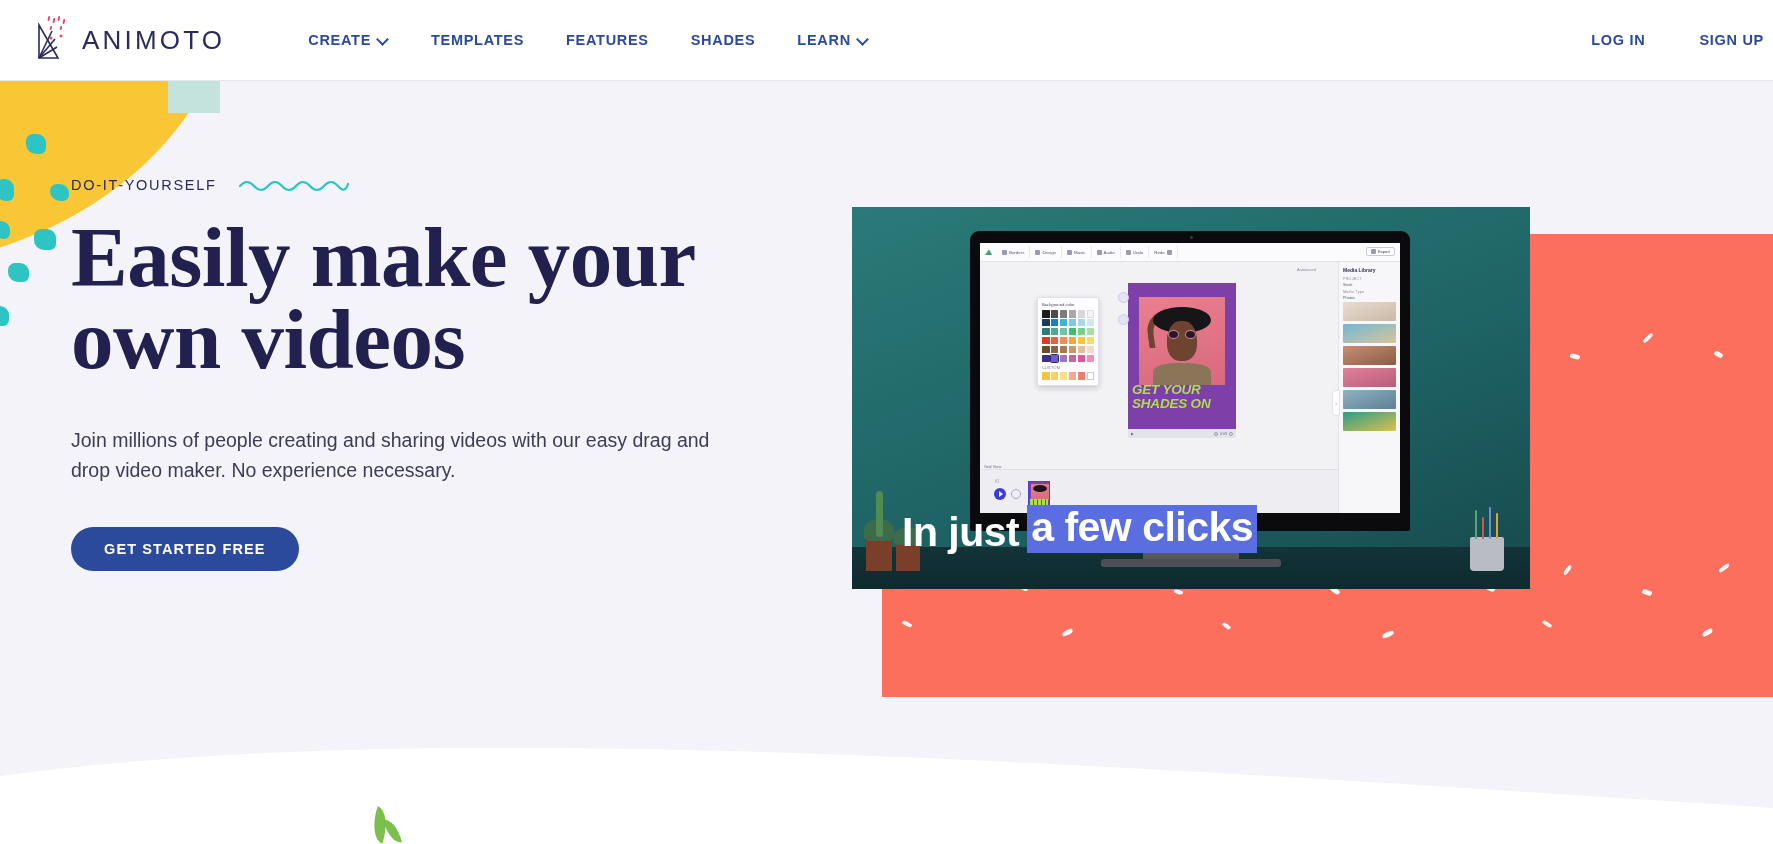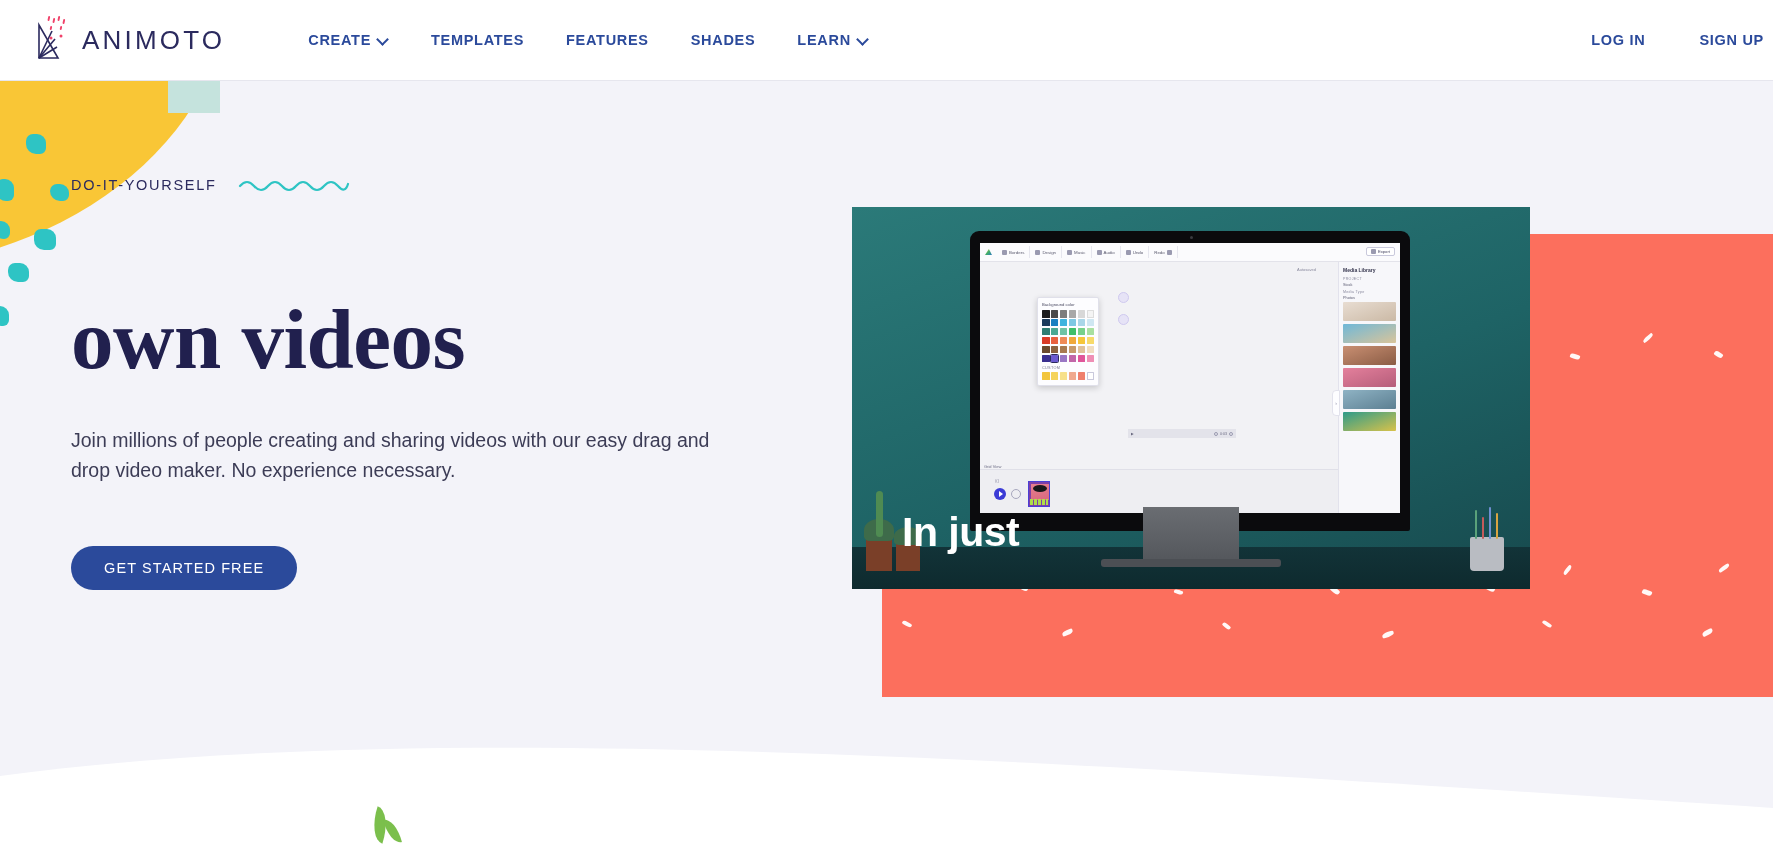--- a/index.html
+++ b/index.html
@@ -171,25 +171,24 @@
     display: inline-flex;
     align-items: center;
     justify-content: center;
     height: 44px;
     padding: 0 33px;
     border: none;
     border-radius: 22px;
     background: #2b4a9b;
     color: #ffffff;
     font-size: 14.5px;
-    font-weight: normal;
+    font-weight: bold;
     letter-spacing: 1.1px;
     cursor: pointer;
     font-family: "Liberation Sans", sans-serif;
-    margin-top: 19px;
   }
 
   
   .media-zone {
     position: absolute;
     left: 852px; top: 126px;
     width: 921px; height: 500px;
   }
   .coral-band {
     position: absolute;
@@ -653,21 +652,21 @@
     <div class="hero-inner">
 
       <div class="eyebrow-row">
         <span class="eyebrow">DO-IT-YOURSELF</span>
         <svg class="squiggle" width="112" height="14" viewBox="0 0 112 14">
           <path d="M2 8 Q 9 0 16 8 T 30 8 T 44 8 T 58 8 T 72 8 T 86 8 T 100 8 T 110 6" fill="none" stroke="#2ec4c4" stroke-width="2.2" stroke-linecap="round"></path>
         </svg>
       </div>
 
       <h1 class="hero-title">
-        <br>
+        <span>Easily make your</span><br>
         <span>own videos</span>
       </h1>
 
       <p class="hero-sub">Join millions of people creating and sharing videos with our easy drag and drop video maker. No experience necessary.</p>
 
       <button class="cta-btn">GET STARTED FREE</button>
     </div>
 
     <div class="media-zone">
 
@@ -751,20 +750,36 @@
                 <span class="ed-icon"></span>
               </div>
               <div class="ed-export">
                 <span class="ed-icon"></span>
                 <span>Export</span>
               </div>
             </div>
 
             <div class="ed-autosave">Autosaved</div>
 
+            <div class="poster">
+              <div class="poster-photo">
+                <div class="ph-arm"></div>
+                <div class="ph-hat"></div>
+                <div class="ph-face"></div>
+                <div class="ph-glass">
+                    <i></i>
+                    <i></i>
+                  </div>
+                <div class="ph-body"></div>
+              </div>
+              <div class="poster-text">
+                <span>GET YOUR</span><br>
+                <span>SHADES ON</span>
+              </div>
+            </div>
 
             <div class="handle h1"></div>
             <div class="handle h2"></div>
 
             <div class="canvas-bar">
               <span>▶</span>
               <span class="spacer"></span>
               <span class="cb-dot"></span>
               <span style="margin-left:2px;">0:03</span>
               <span class="cb-dot"></span>
@@ -854,20 +869,21 @@
               </div>
             </div>
 
           </div>
         </div>
         <div class="monitor-stand"></div>
         <div class="monitor-base"></div>
 
         <div class="caption">
           <span>In just</span>
+          <span class="hl">a few clicks</span>
         </div>
       </div>
     </div>
 
     <div class="leaf" style="left:372px; bottom:2px; width:16px; height:34px; transform:rotate(18deg);"></div>
     <div class="leaf" style="left:386px; bottom:0px; width:13px; height:26px; transform:rotate(-14deg);"></div>
 
     <svg class="wave" viewBox="0 0 1773 150" preserveAspectRatio="none">
       <path d="M0,64 C 420,8 980,44 1773,96 L1773,150 L0,150 Z" fill="#ffffff"></path>
     </svg>

